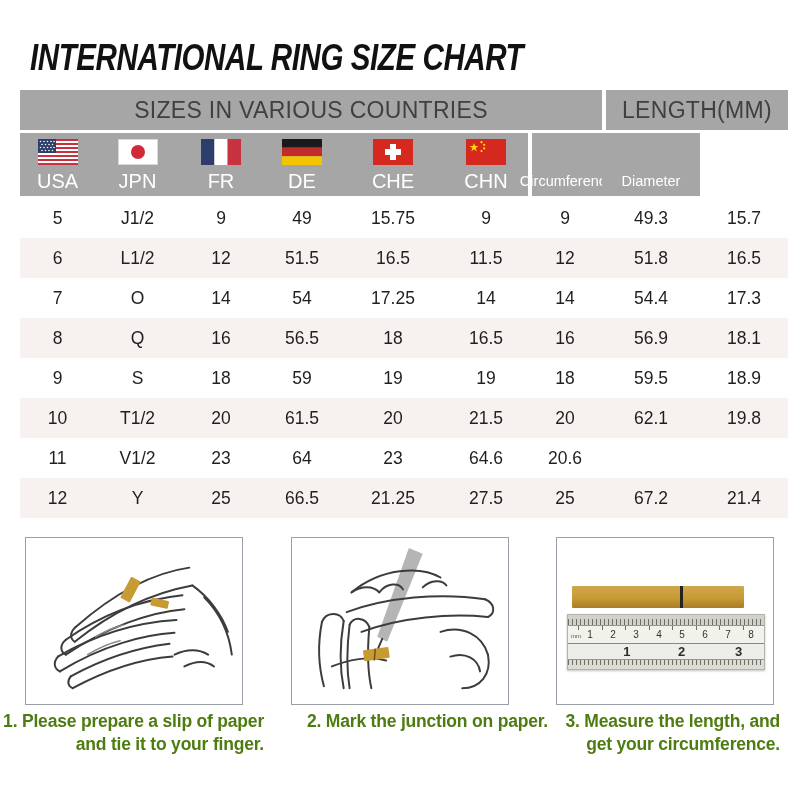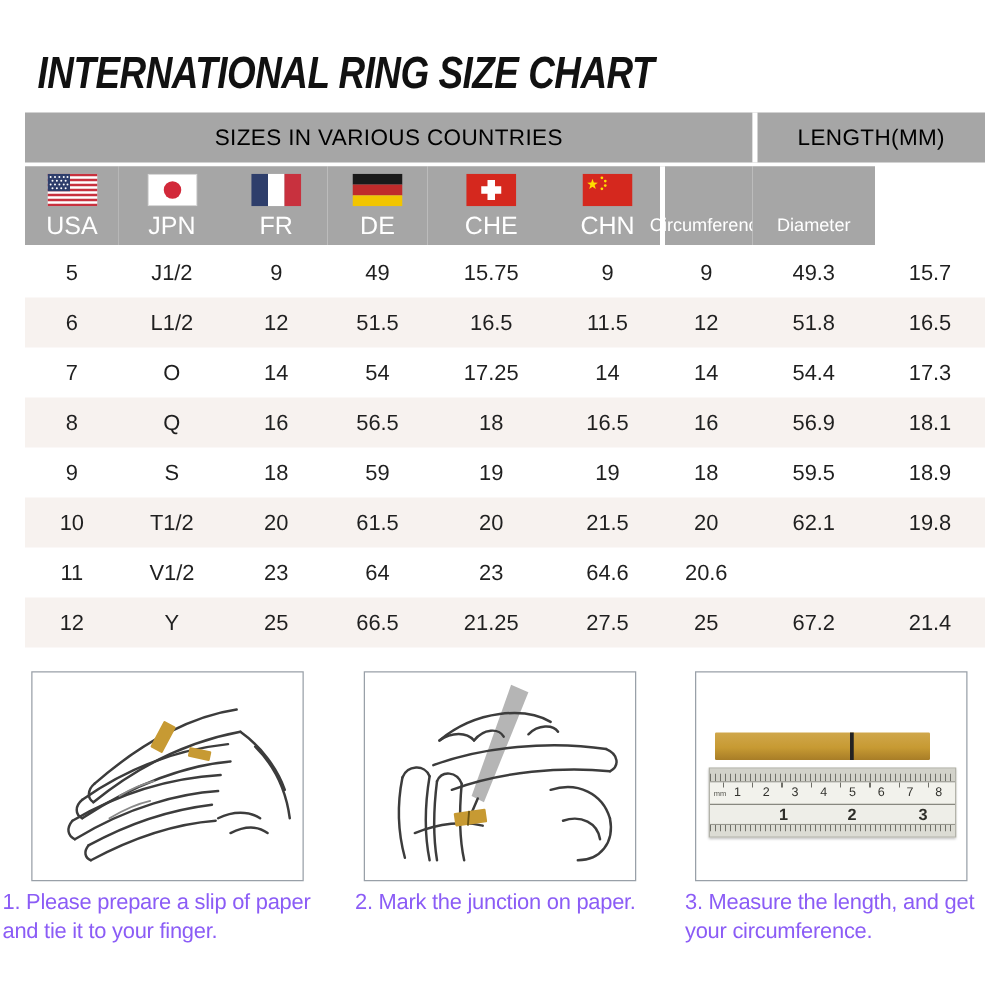--- a/index.html
+++ b/index.html
@@ -6,42 +6,42 @@
   .page{position:relative;width:800px;height:800px;background:#fff;overflow:hidden;
         font-family:"Liberation Sans","DejaVu Sans",sans-serif;color:#1c1c1c;}
   
   .title{position:absolute;left:30px;top:40px;margin:0;font-size:36px;line-height:1;
          font-weight:bold;font-style:italic;color:var(--title-black,#111);
          transform:scaleX(.82);transform-origin:left center;white-space:nowrap;letter-spacing:-.5px;}
   
   .chart{position:absolute;left:20px;top:90px;width:768px;}
   .grid9{display:grid;grid-template-columns:75px 85px 82px 80px 102px 84px 74px 98px 88px;}
   .band1{height:40px;}
-  .band1 .th{background:var(--header-gray,#a6a6a6);color:#000000;display:flex;align-items:center;
-             justify-content:center;font-size:18px;letter-spacing:.3px;}
+  .band1 .th{background:var(--header-gray,#a6a6a6);color:#404040;display:flex;align-items:center;
+             justify-content:center;font-size:23px;letter-spacing:.3px;}
   .th-left{grid-column:1 / span 7;}
   .th-right{grid-column:8 / span 2;border-left:4px solid #fff;font-size:19px;}
   .band1{border-bottom:3px solid #fff;}
   .band2{height:63px;border-bottom:2px solid #fff;}
   .band2 .cc{background:var(--header-gray,#a6a6a6);display:flex;flex-direction:column;
              align-items:center;padding-top:6px;}
   .band2 .cc svg{width:40px;height:26px;display:block;}
   .band2 .cc .code{color:#fff;font-size:20px;margin-top:5px;}
   .len-cell{background:var(--header-gray,#a6a6a6);color:#fff;display:flex;align-items:flex-end;
             justify-content:center;padding-bottom:7px;font-size:14.5px;}
   .len-cell.first{border-left:4px solid #fff;}
   .trow{height:40px;}
   .trow:nth-child(even){background:var(--row-stripe,#f7f2ef);}
   .trow .c{display:flex;align-items:center;justify-content:center;font-size:17.5px;color:#1f1f1f;}
   
   .stepbox{position:absolute;top:537px;width:216px;height:166px;border:1px solid #99a0a8;background:#fff;}
   .box1{left:25px;} .box2{left:291px;} .box3{left:556px;}
   .stepbox svg{width:100%;height:100%;display:block;}
-  .caption{position:absolute;top:710px;text-align:left;font-size:17.5px;font-weight:normal;
-           letter-spacing:-.2px;line-height:1.3;color:#8b5cf6;}
+  .caption{position:absolute;top:710px;text-align:right;font-size:17.5px;font-weight:bold;
+           letter-spacing:-.2px;line-height:1.3;color:#4d7c0f;}
   .cap1{left:2px;width:262px;}
   .cap2{left:284px;width:264px;}
   .cap3{left:548px;width:232px;}
   
   .b3wrap{position:relative;width:100%;height:100%;}
   .strip{position:absolute;left:15px;top:48px;width:172px;height:22px;border-radius:1px;
          background:linear-gradient(180deg,#d0a74b 0%,var(--paper-gold,#c79a33) 55%,#a87d27 100%);}
   .strip .mark{position:absolute;left:63%;top:0;width:3px;height:100%;background:#232323;}
   .ruler{position:absolute;left:10px;top:76px;width:196px;height:54px;background:#e9e9e3;
          border:1px solid #b3b3aa;box-shadow:0 1px 2px rgba(0,0,0,.25);}

